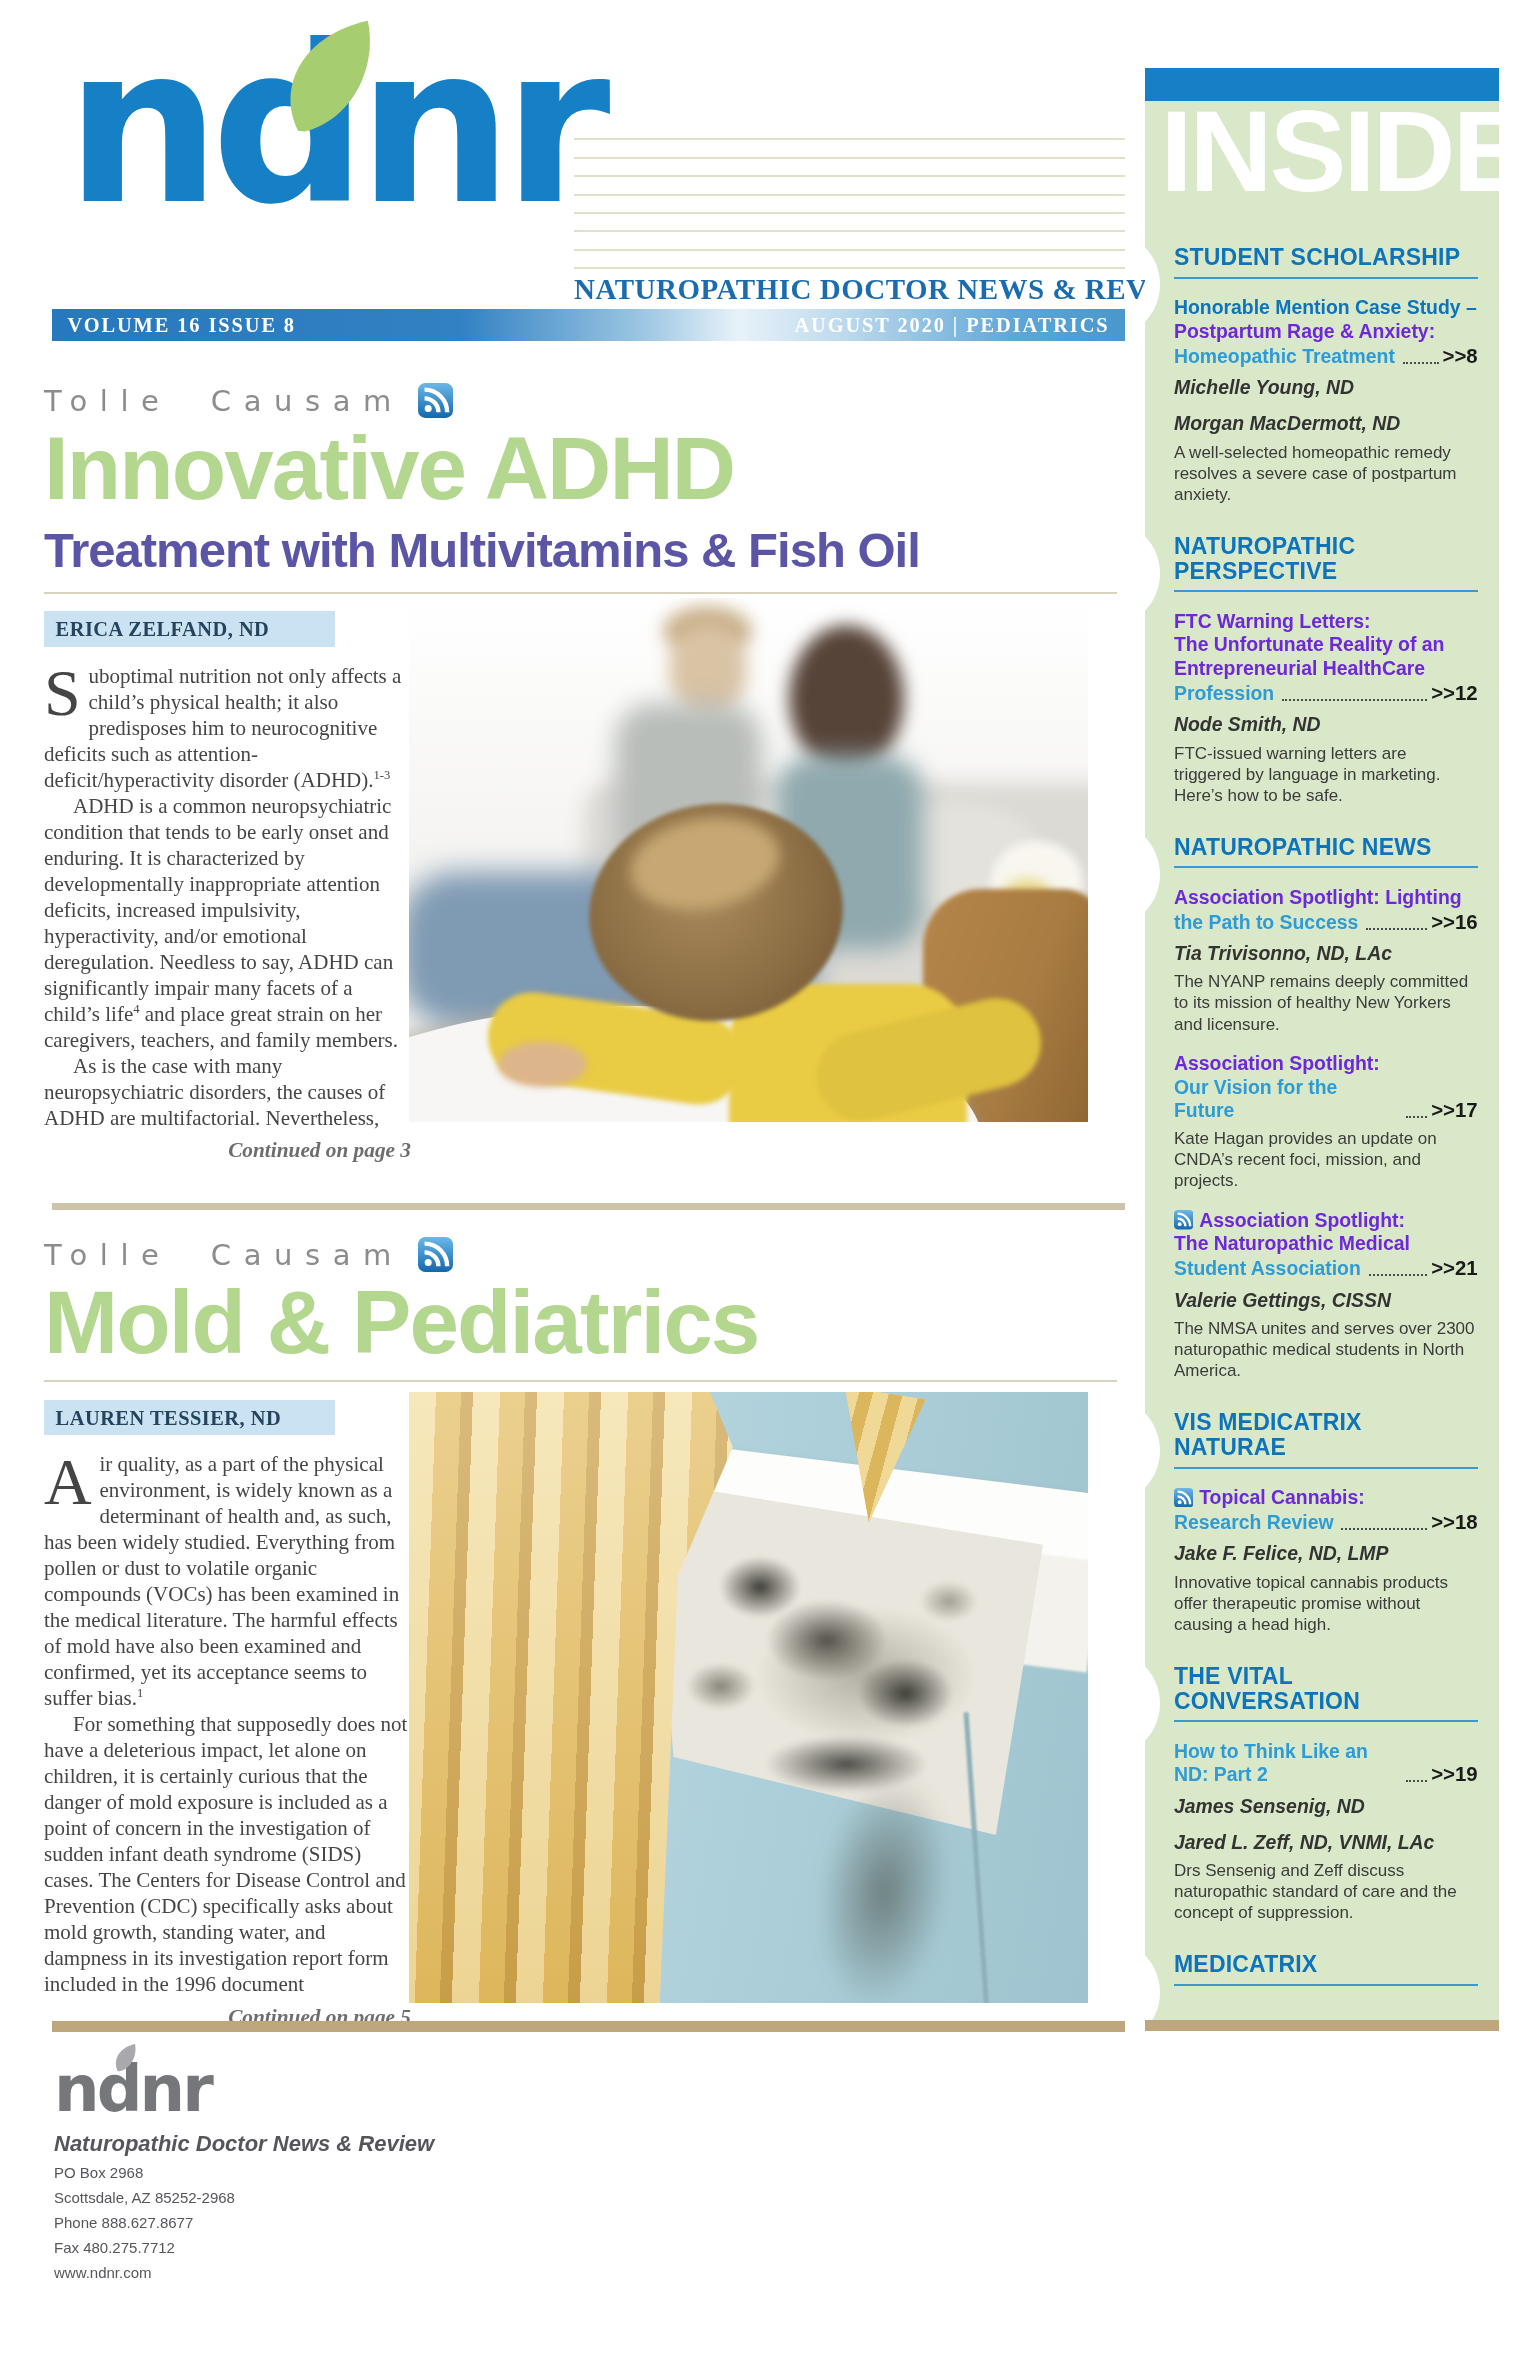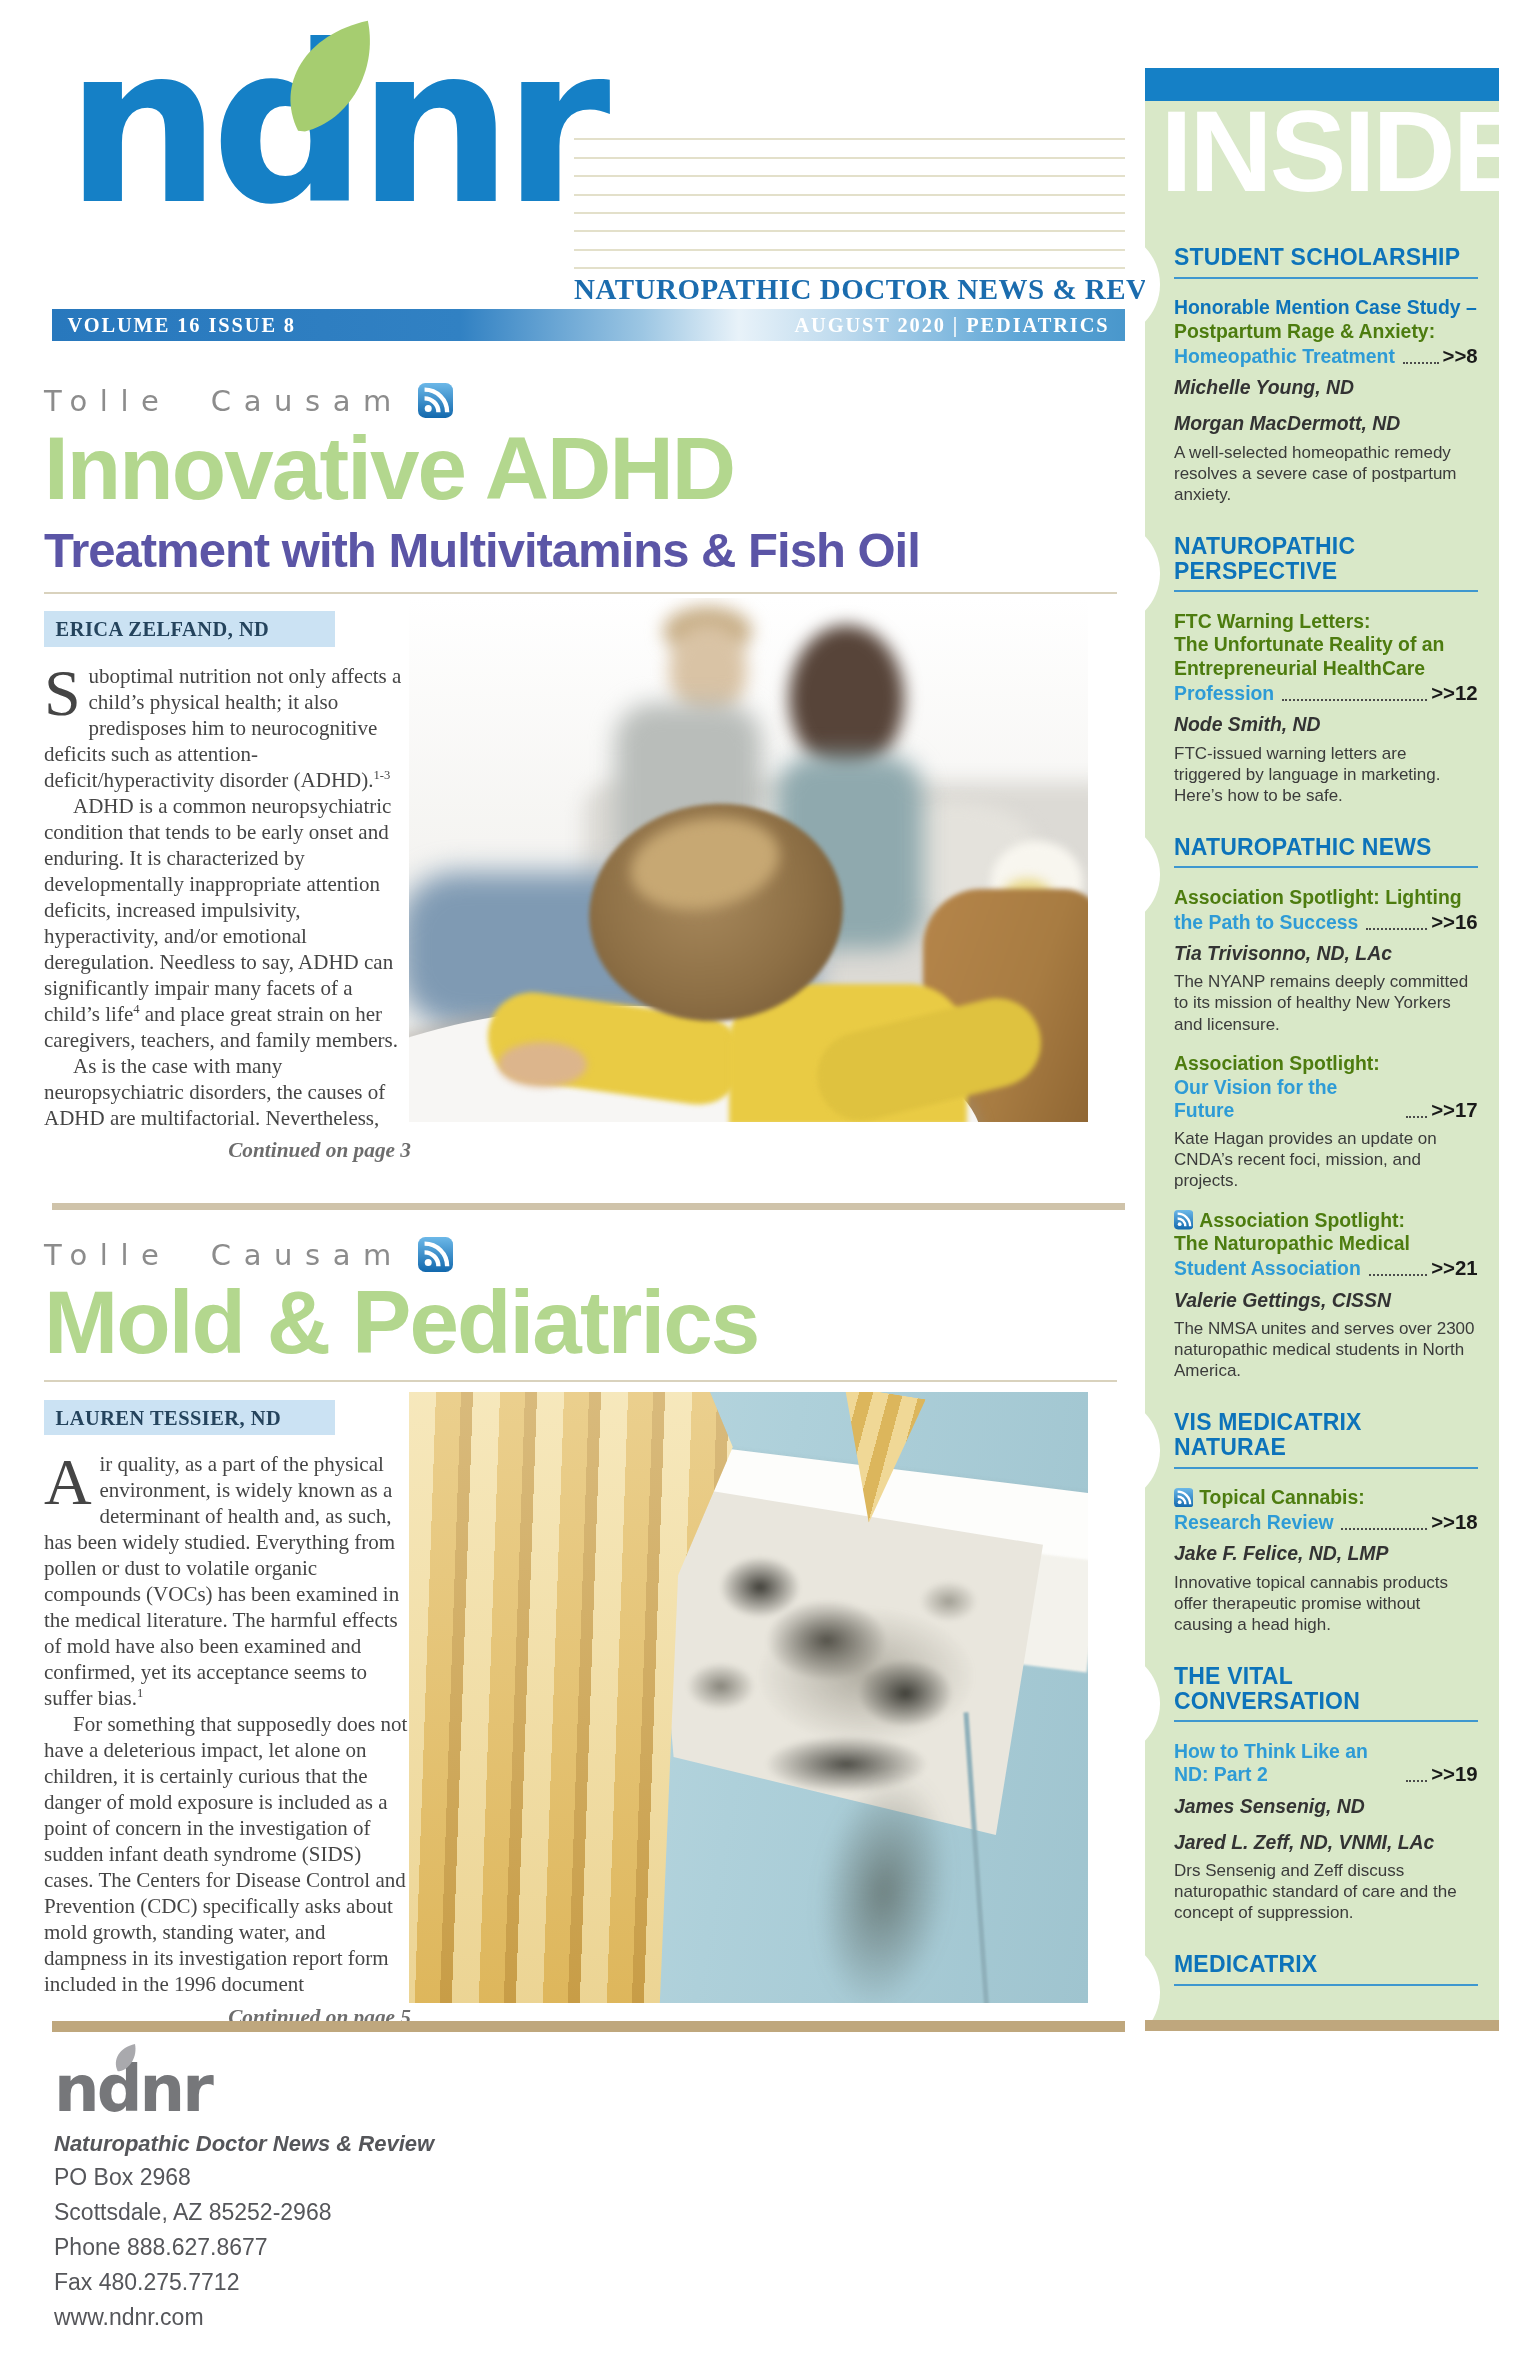--- a/index.html
+++ b/index.html
@@ -106,38 +106,38 @@
   .sidebar{position:absolute;left:1145px;top:68px;width:354px;height:1963px;background:#d9e8c8;overflow:hidden;}
   .sb-topbar{height:33px;background:#1580c6;}
   .inside{font-family:"Liberation Sans",sans-serif;font-weight:bold;font-size:115px;line-height:.95;
           letter-spacing:-2.9px;color:#ffffff;margin:-3.9px 0 0 15.5px;white-space:nowrap;}
   .sb-content{padding:9.7px 21.3px 0 29px;}
   .sb-sec{position:relative;margin-top:29px;}
   .notch{position:absolute;left:-121px;top:-13.6px;width:107px;height:107px;border-radius:50%;background:#fff;}
   .sb-head{position:relative;font-weight:bold;font-size:23px;line-height:1.08;color:#0d73ba;
            letter-spacing:0.2px;border-bottom:2.9px solid #3e97cf;padding-bottom:6.8px;}
   .toc-item{margin-top:17.5px;}
-  .t-line{font-weight:bold;font-size:19.4px;line-height:1.22;color:#4d7c0f;white-space:nowrap;}
+  .t-line{font-weight:bold;font-size:19.4px;line-height:1.22;color:#6d28d9;white-space:nowrap;}
   .t-line.dark{color:#0d73ba;}
   .t-line .rss-sm{vertical-align:-2.9px;margin-right:5.8px;}
   .t-last{display:flex;align-items:flex-end;font-weight:bold;font-size:19.4px;line-height:1.22;color:#2e9bd6;}
   .leader{flex:1;border-bottom:2.9px dotted #4a4a4a;margin:0 3.9px 4.9px 7.8px;min-width:21.3px;}
   .pg{color:#1a1a1a;font-size:20.4px;}
   .auth{font-style:italic;font-weight:bold;font-size:19.4px;color:#333;margin-top:6.8px;line-height:1.3;}
   .auth + .auth{margin-top:11px;}
   .desc{font-size:17px;color:#3b3b3b;line-height:1.24;margin-top:4.9px;}
   .sb-tan{position:absolute;left:0;bottom:0;width:100%;height:10.7px;background:#bfa77d;}
 
   
   .footer{position:absolute;left:54px;top:2057px;}
   .f-logo{position:relative;font-family:"DejaVu Sans",sans-serif;font-weight:bold;font-size:64px;
           letter-spacing:-2.9px;color:#76777a;line-height:1;}
   .f-leaf{position:absolute;left:57px;top:-11.6px;width:29px;height:25px;transform:rotate(-14deg);}
   .f-name{font-style:italic;font-weight:bold;font-size:22px;color:#55565a;margin-top:9.7px;}
-  .f-line{font-size:23px;color:#55565a;margin-top:7.8px;}
+  .f-line{font-size:15px;color:#55565a;margin-top:7.8px;}
 
   .rss{border-radius:4.9px;}
 </style>
 </head>
 <body>
 
 <svg width="0" height="0" style="position:absolute">
   <defs>
     <linearGradient id="rssg" x1="0" y1="0" x2="0" y2="1">
       <stop offset="0" stop-color="#6cb8e8"></stop>

